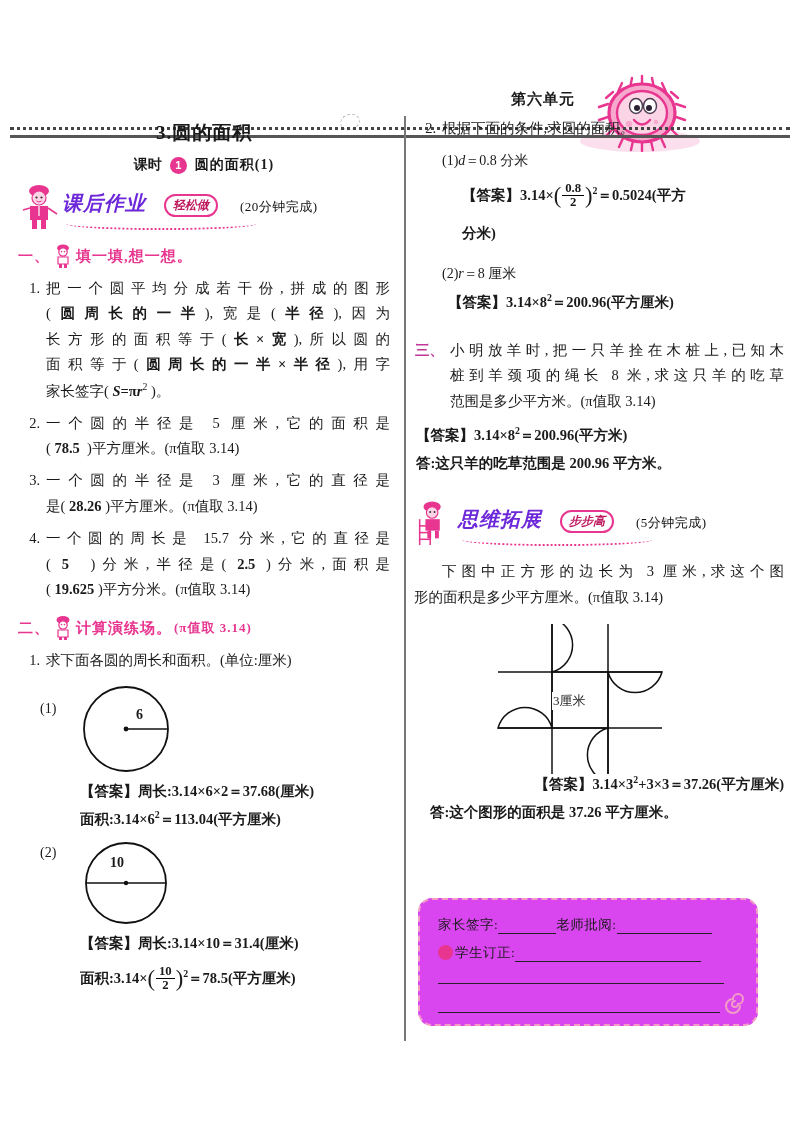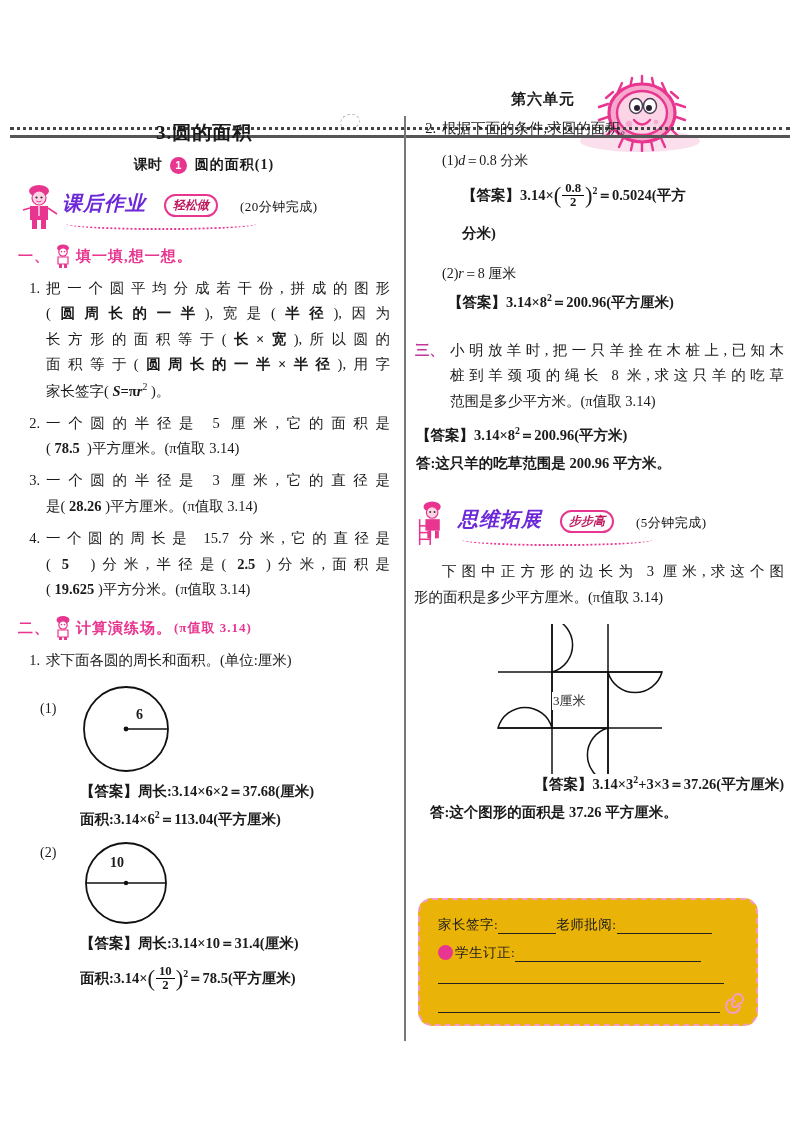--- a/index.html
+++ b/index.html
@@ -128,21 +128,21 @@
   
   .fig-wrap{position:relative;margin:2px 0 4px 0;}
   .circ-label{position:absolute;font-size:14px;}
 
   
   .pinwheel{margin:6px auto 4px auto;display:block;}
 
   
   .sign-box{
     position:absolute;left:418px;top:898px;width:336px;height:124px;
-    border:2px dashed #f29cc6;border-radius:14px;background:#eab308;
+    border:2px dashed #f29cc6;border-radius:14px;background:#d946ef;
   }
   .sign-row{
     position:absolute;font-size:13.5px;font-family:"Liberation Serif",serif;
     letter-spacing:0.5px;white-space:nowrap;
   }
   .uline{
     display:inline-block;border-bottom:1.3px solid #222;height:14px;
     vertical-align:bottom;
   }
   .blank-line{

